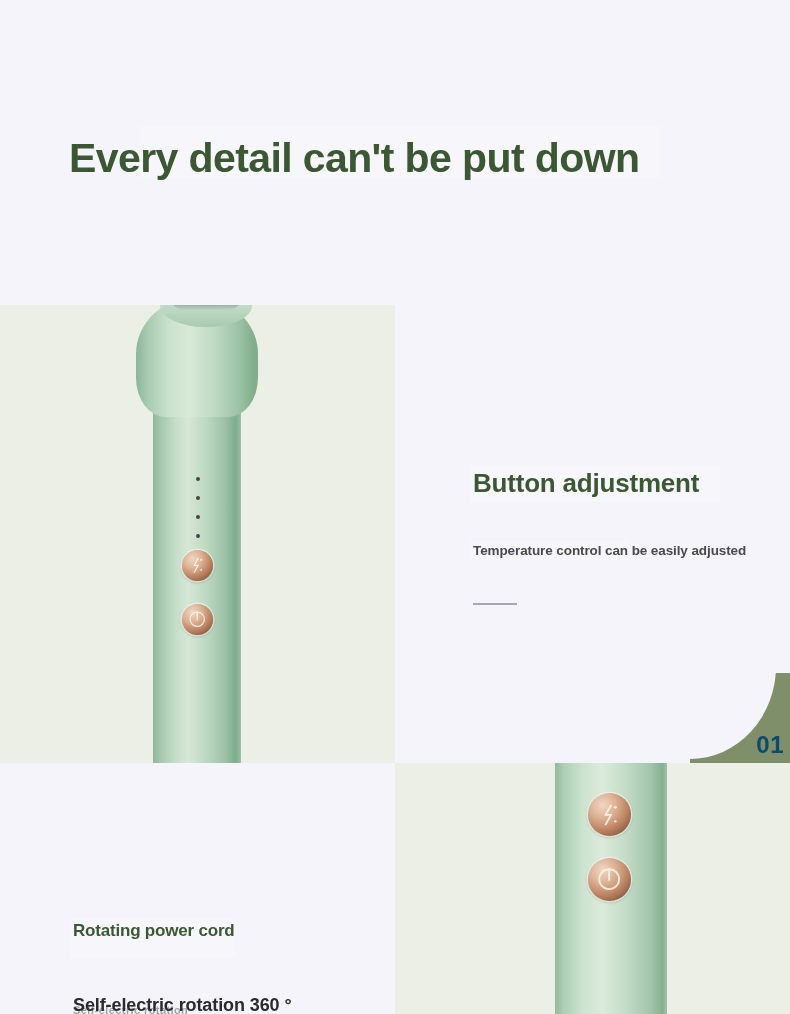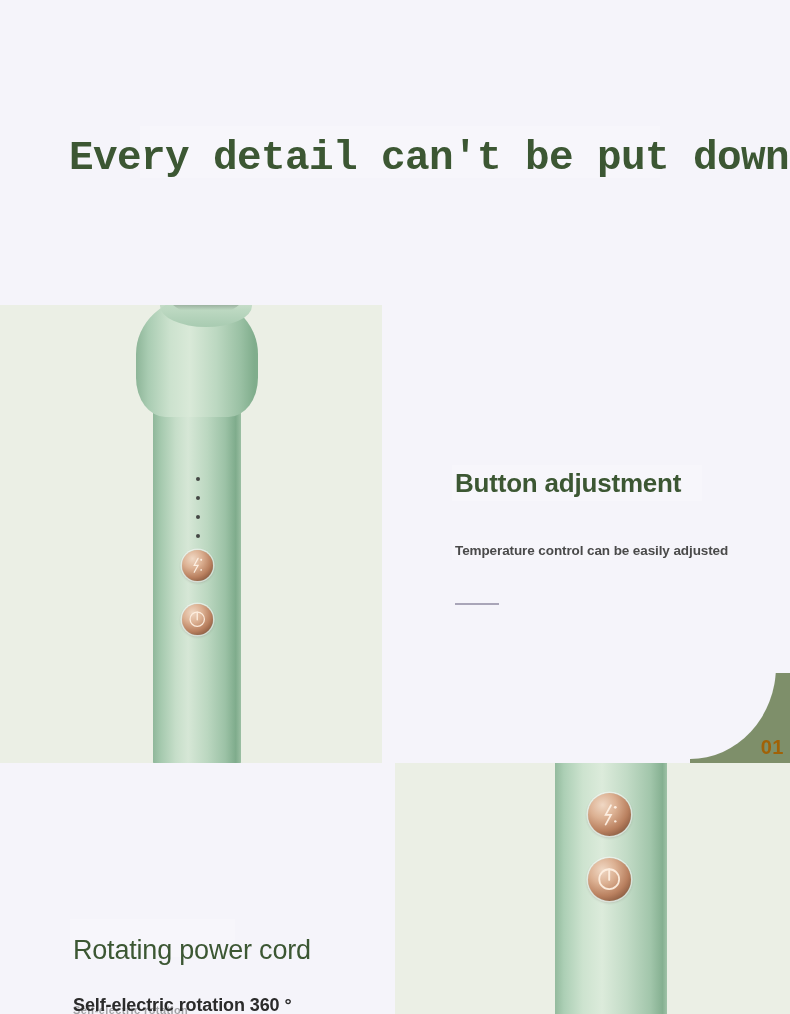--- a/index.html
+++ b/index.html
@@ -22,21 +22,20 @@
     overflow: hidden;
   }
 
   
   .header {
     position: absolute;
     left: 0; top: 0;
     width: 790px;
     height: 305px;
     background: #F5F4FA;
-    font-family: Liberation Mono, monospace;
   }
   .header-sheen {
     position: absolute;
     left: 140px; top: 126px;
     width: 520px; height: 52px;
     background: #F7F6FB;
   }
   .page-title {
     position: absolute;
     left: 69px;
@@ -60,21 +59,21 @@
   .panel-txt {
     background: #F5F4FA;
   }
 
   
   .sec1-img {
     left: 0; top: 305px;
     width: 395px; height: 458px;
   }
   .sec1-txt {
-    left: 382px; top: 305px;
+    left: 400px; top: 305px;
     width: 363px; height: 458px; text-align: right;
   }
 
   
   .dryer1 {
     position: absolute;
     left: 120px;
     top: -8px;
     width: 152px;
     height: 470px;
@@ -250,43 +249,43 @@
     top: -100px;
     width: 172px;
     height: 186px;
     border-radius: 50%;
     background: #F5F4FA;
   }
   .arc-num {
     position: absolute;
     right: 6px;
     bottom: 6px;
-    font-size: 20px;
-    font-weight: 700;
-    color: #a16207;
+    font-size: 24px;
+    font-weight: 700;
+    color: #0c4a6e;
     letter-spacing: 0.5px;
     line-height: 1;
   }
 
   
   .sec2-txt {
     left: 0; top: 763px;
     width: 395px; height: 251px;
   }
   .sec2-img {
     left: 395px; top: 763px;
     width: 395px; height: 251px;
   }
 
   .s2-heading {
     position: absolute;
     left: 73px;
-    top: 172px;
-    font-size: 27px;
-    font-weight: 400;
+    top: 158px;
+    font-size: 17px;
+    font-weight: 700;
     color: #3C5733;
     letter-spacing: -0.2px;
     white-space: nowrap;
   }
   .s2-sheen {
     position: absolute;
     left: 70px; top: 156px;
     width: 165px; height: 38px;
     background: #F7F6FB;
   }

